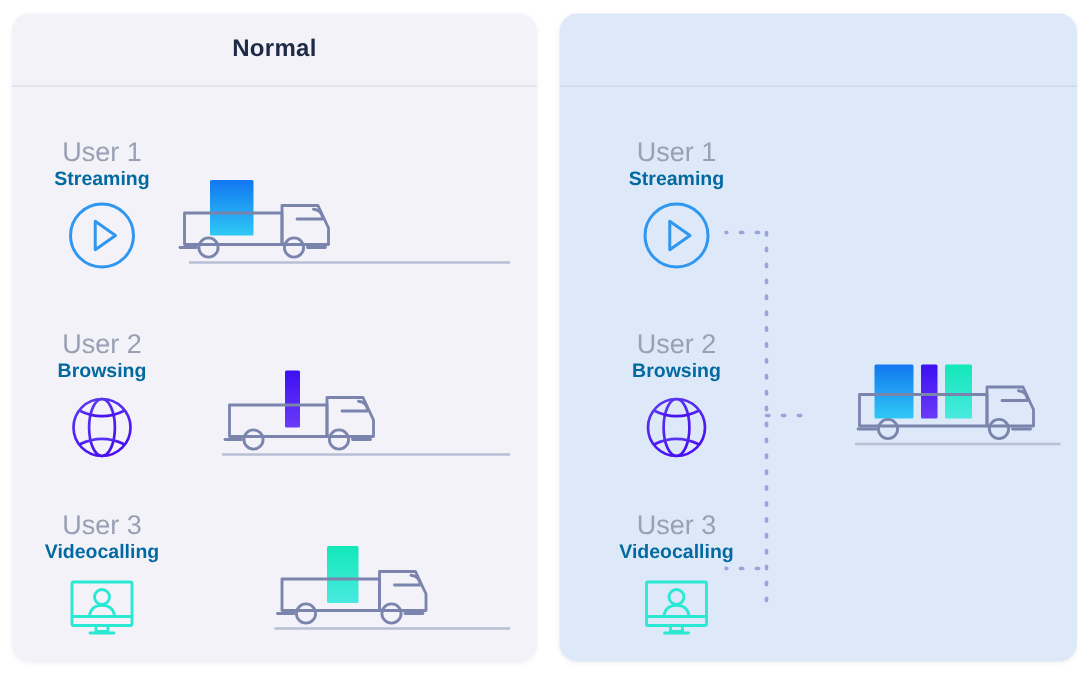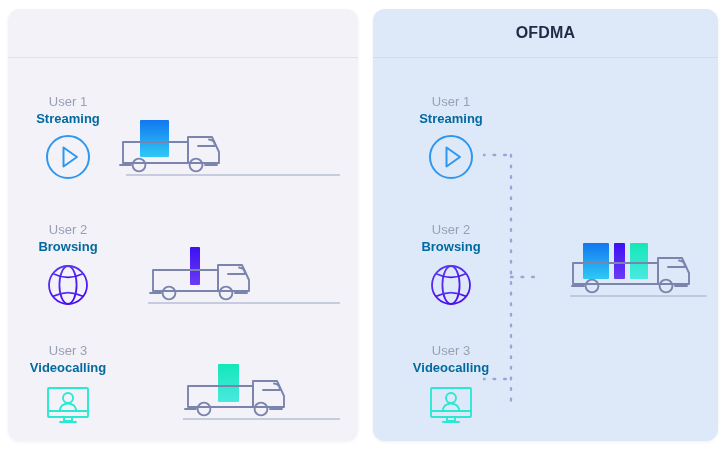--- a/index.html
+++ b/index.html
@@ -27,34 +27,37 @@
   .panel-header .ttl{
     font-size:16px;font-weight:bold;color:#1e2a46;letter-spacing:.2px;
   }
   .hdr-rule{
     position:absolute;left:0;right:0;top:48px;height:1px;
     background:rgba(140,150,190,.18);
   }
 
   
   .user-block{position:absolute;text-align:center;width:130px;}
-  .user-id{font-size:13px;color:#9aa0b4;line-height:17px;}
+  .user-id{font-size:18px;color:#9aa0b4;line-height:17px;}
   .user-act{font-size:13px;font-weight:bold;color:#0369a1;line-height:18px;}
   .user-icon{margin-top:7px;display:flex;justify-content:center;align-items:center;height:44px;}
 
   
   .scene{position:absolute;}
   .ofdma-dots{position:absolute;}
 </style>
 </head>
 <body>
 
 <div class="stage">
 
   <div class="panel panel-normal">
+    <div class="panel-header">
+      <span class="ttl">Normal</span>
+    </div>
     <div class="hdr-rule"></div>
 
     <div class="user-block" style="left:-5px;top:84px;">
       <div class="user-id">User 1</div>
       <div class="user-act">Streaming</div>
       <div class="user-icon">
         <svg width="46" height="46" viewBox="0 0 46 46">
           <circle cx="23" cy="23" r="21" fill="none" stroke="#2f97ef" stroke-width="2"></circle>
           <path d="M18.5 13.5 L32 23 L18.5 32.5 Z" fill="none" stroke="#2f97ef" stroke-width="2" stroke-linejoin="round"></path>
         </svg>
@@ -162,23 +165,20 @@
           <circle cx="78" cy="57" r="6.4"></circle>
           <path d="M2 57 L13 57"></path>
           <path d="M87 57 L99 57"></path>
         </g>
         <line x1="-57" y1="67" x2="157" y2="67" stroke="#b9bed6" stroke-width="1.6"></line>
       </svg>
     </div>
   </div>
 
   <div class="panel panel-ofdma">
-    <div class="panel-header">
-      <span class="ttl">OFDMA</span>
-    </div>
     <div class="hdr-rule"></div>
 
     <div class="user-block" style="left:13px;top:84px;">
       <div class="user-id">User 1</div>
       <div class="user-act">Streaming</div>
       <div class="user-icon">
         <svg width="46" height="46" viewBox="0 0 46 46">
           <circle cx="23" cy="23" r="21" fill="none" stroke="#2f97ef" stroke-width="2"></circle>
           <path d="M18.5 13.5 L32 23 L18.5 32.5 Z" fill="none" stroke="#2f97ef" stroke-width="2" stroke-linejoin="round"></path>
         </svg>

